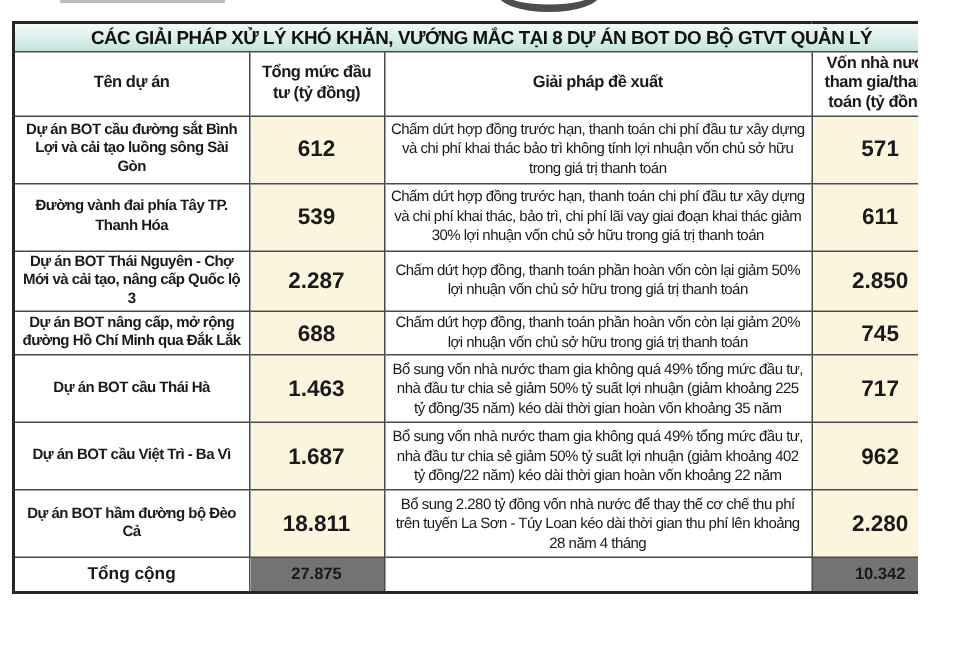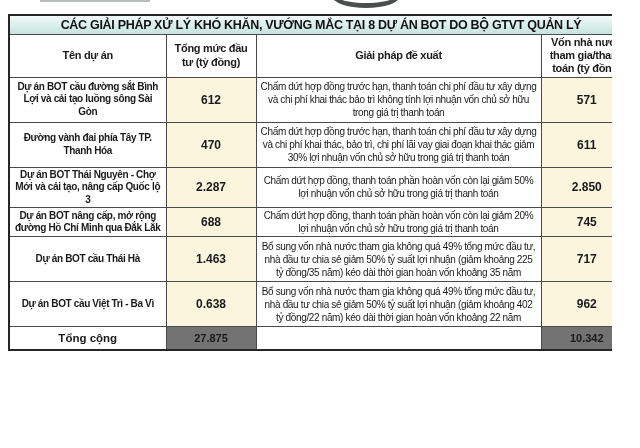--- a/index.html
+++ b/index.html
@@ -43,21 +43,21 @@
   }
   tr.colhead th {
     height: 43px; background: #ffffff;
     font-weight: bold; font-size: 11px; letter-spacing: -0.3px; line-height: 1.2;
   }
   td.name {
     background: #ffffff; font-weight: bold;
     font-size: 10px; letter-spacing: -0.35px; line-height: 1.25; margin-left: 20px;
   }
   td.num {
-    background: #fcf5dd; font-weight: bold; font-size: 12px;
+    background: #fcf5dd; font-weight: bold; font-size: 15px;
   }
   td.sol {
     background: #ffffff; font-size: 10px; letter-spacing: -0.35px; line-height: 1.3;
   }
   tr.h48 td { height: 45px; }
   tr.h32 td { height: 29px; }
   tr.total td { height: 23px; }
   tr.total td.label { background: #ffffff; font-weight: bold; font-size: 11.5px; }
   tr.total td.num { background: #737373; font-size: 11px; }
   tr.total td.empty { background: #ffffff; }
@@ -89,21 +89,21 @@
     </thead>
     <tbody>
       <tr class="h48">
         <td class="name">Dự án BOT cầu đường sắt Bình Lợi và cải tạo luồng sông Sài Gòn</td>
         <td class="num">612</td>
         <td class="sol">Chấm dứt hợp đồng trước hạn, thanh toán chi phí đầu tư xây dựng và chi phí khai thác bảo trì không tính lợi nhuận vốn chủ sở hữu trong giá trị thanh toán</td>
         <td class="num">571</td>
       </tr>
       <tr class="h48">
         <td class="name">Đường vành đai phía Tây TP. Thanh Hóa</td>
-        <td class="num">470</td>
+        <td class="num">539</td>
         <td class="sol">Chấm dứt hợp đồng trước hạn, thanh toán chi phí đầu tư xây dựng và chi phí khai thác, bảo trì, chi phí lãi vay giai đoạn khai thác giảm 30% lợi nhuận vốn chủ sở hữu trong giá trị thanh toán</td>
         <td class="num">611</td>
       </tr>
       <tr class="h32">
         <td class="name">Dự án BOT Thái Nguyên - Chợ Mới và cải tạo, nâng cấp Quốc lộ 3</td>
         <td class="num">2.287</td>
         <td class="sol">Chấm dứt hợp đồng, thanh toán phần hoàn vốn còn lại giảm 50% lợi nhuận vốn chủ sở hữu trong giá trị thanh toán</td>
         <td class="num">2.850</td>
       </tr>
       <tr class="h32">
@@ -113,23 +113,29 @@
         <td class="num">745</td>
       </tr>
       <tr class="h48">
         <td class="name">Dự án BOT cầu Thái Hà</td>
         <td class="num">1.463</td>
         <td class="sol">Bổ sung vốn nhà nước tham gia không quá 49% tổng mức đầu tư, nhà đầu tư chia sẻ giảm 50% tỷ suất lợi nhuận (giảm khoảng 225 tỷ đồng/35 năm) kéo dài thời gian hoàn vốn khoảng 35 năm</td>
         <td class="num">717</td>
       </tr>
       <tr class="h48">
         <td class="name">Dự án BOT cầu Việt Trì - Ba Vì</td>
-        <td class="num">0.638</td>
+        <td class="num">1.687</td>
         <td class="sol">Bổ sung vốn nhà nước tham gia không quá 49% tổng mức đầu tư, nhà đầu tư chia sẻ giảm 50% tỷ suất lợi nhuận (giảm khoảng 402 tỷ đồng/22 năm) kéo dài thời gian hoàn vốn khoảng 22 năm</td>
         <td class="num">962</td>
+      </tr>
+      <tr class="h48">
+        <td class="name">Dự án BOT hầm đường bộ Đèo Cả</td>
+        <td class="num">18.811</td>
+        <td class="sol">Bổ sung 2.280 tỷ đồng vốn nhà nước để thay thế cơ chế thu phí trên tuyến La Sơn - Túy Loan kéo dài thời gian thu phí lên khoảng 28 năm 4 tháng</td>
+        <td class="num">2.280</td>
       </tr>
       <tr class="total">
         <td class="label">Tổng cộng</td>
         <td class="num">27.875</td>
         <td class="empty"></td>
         <td class="num">10.342</td>
       </tr>
     </tbody>
   </table>
 </div>

